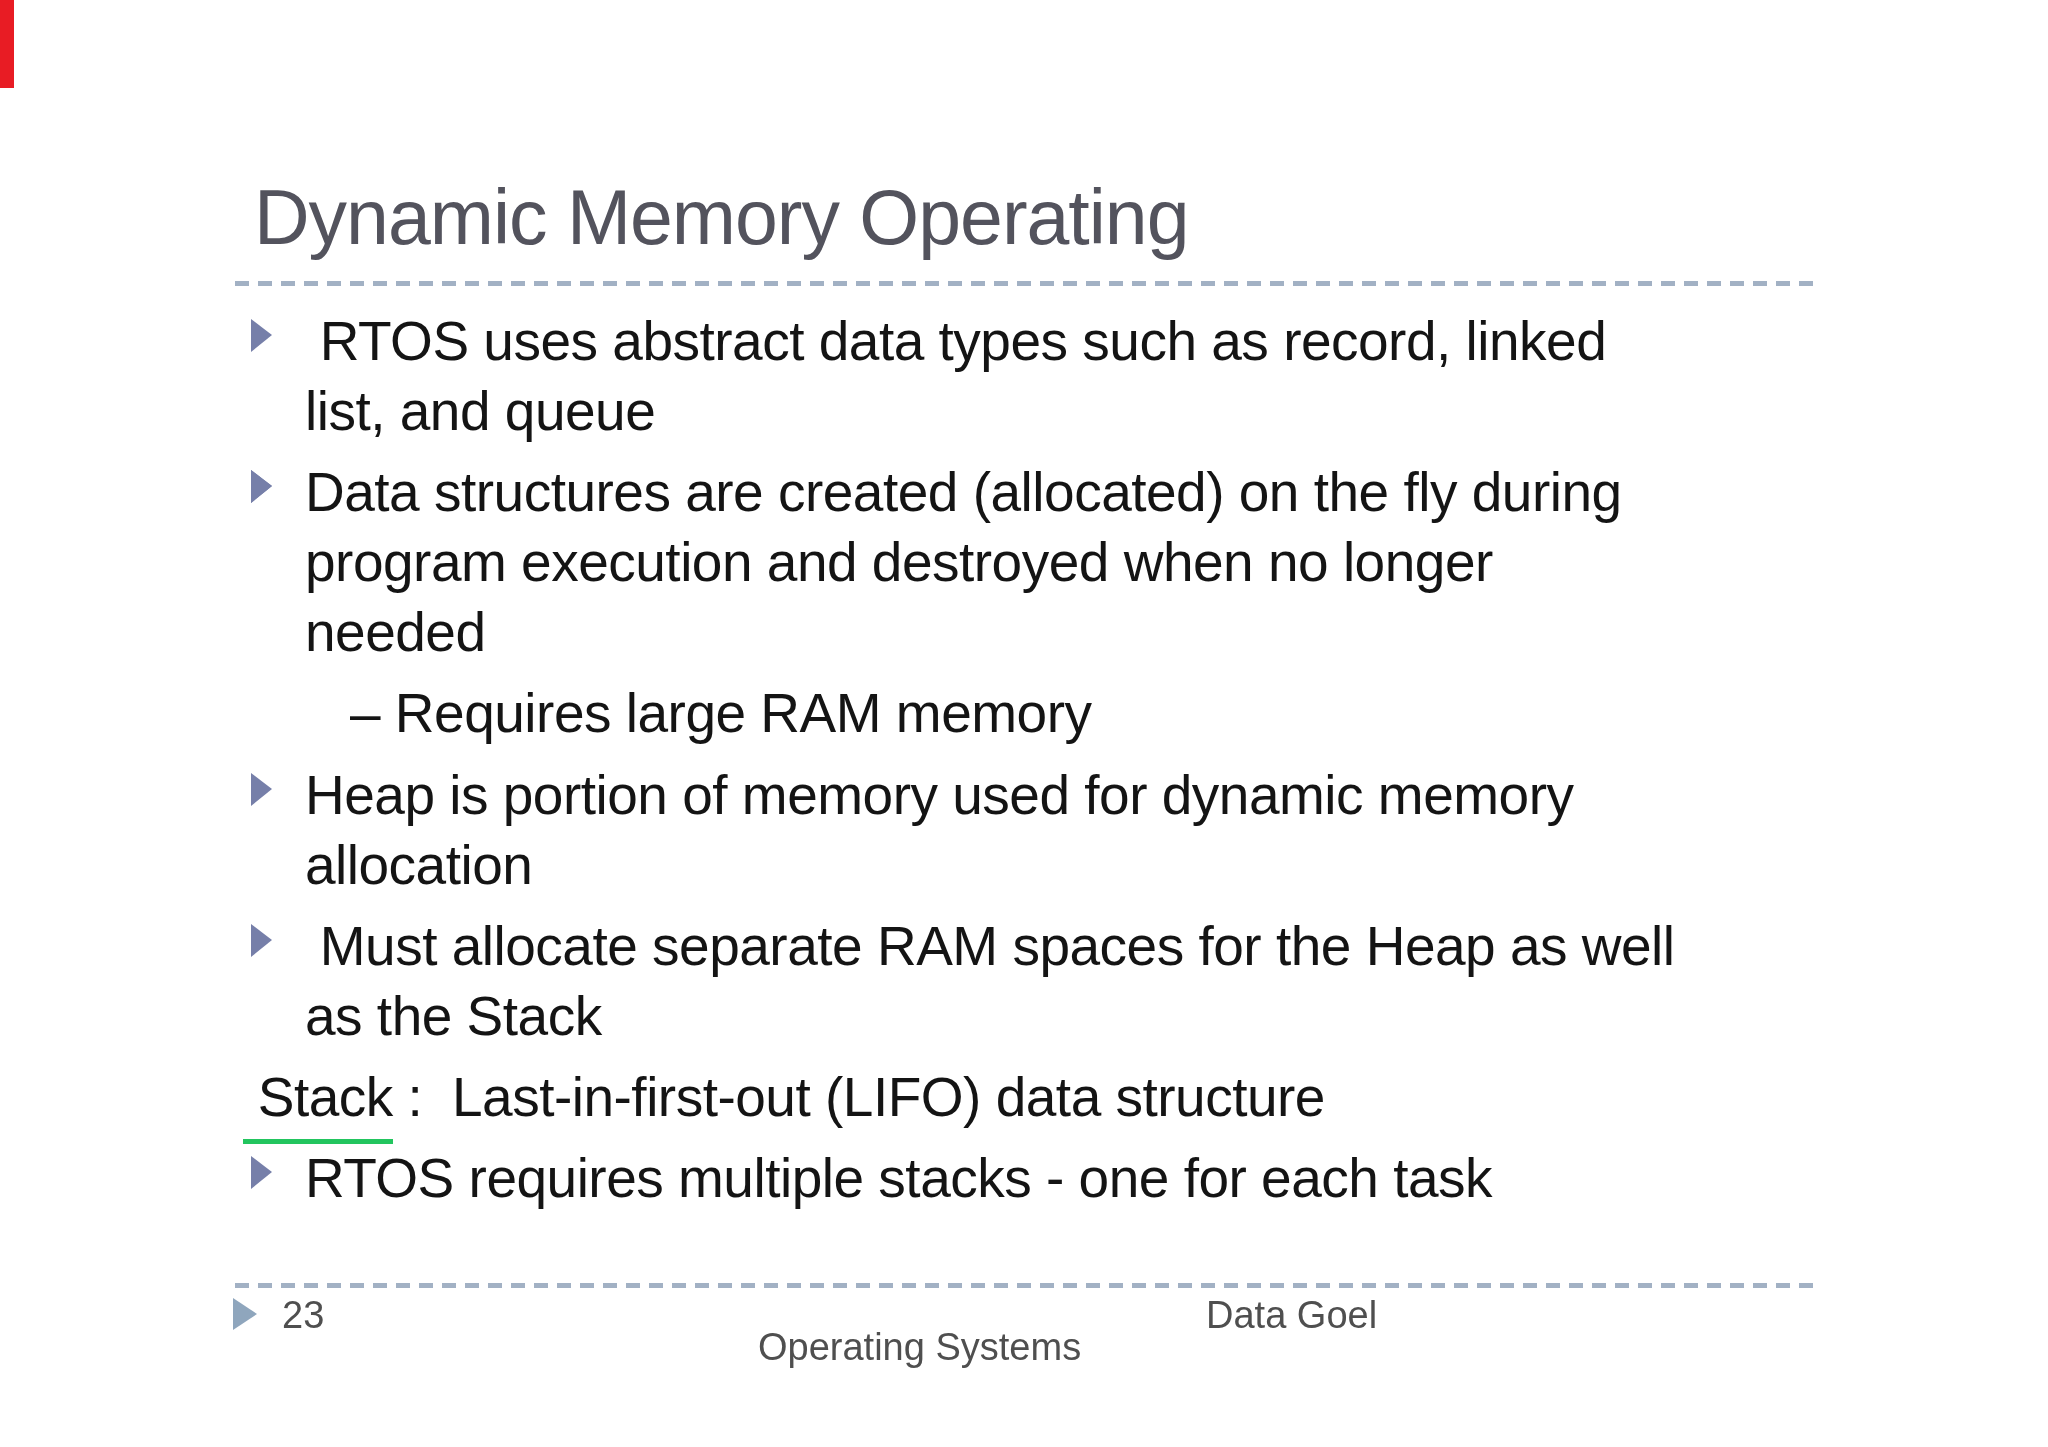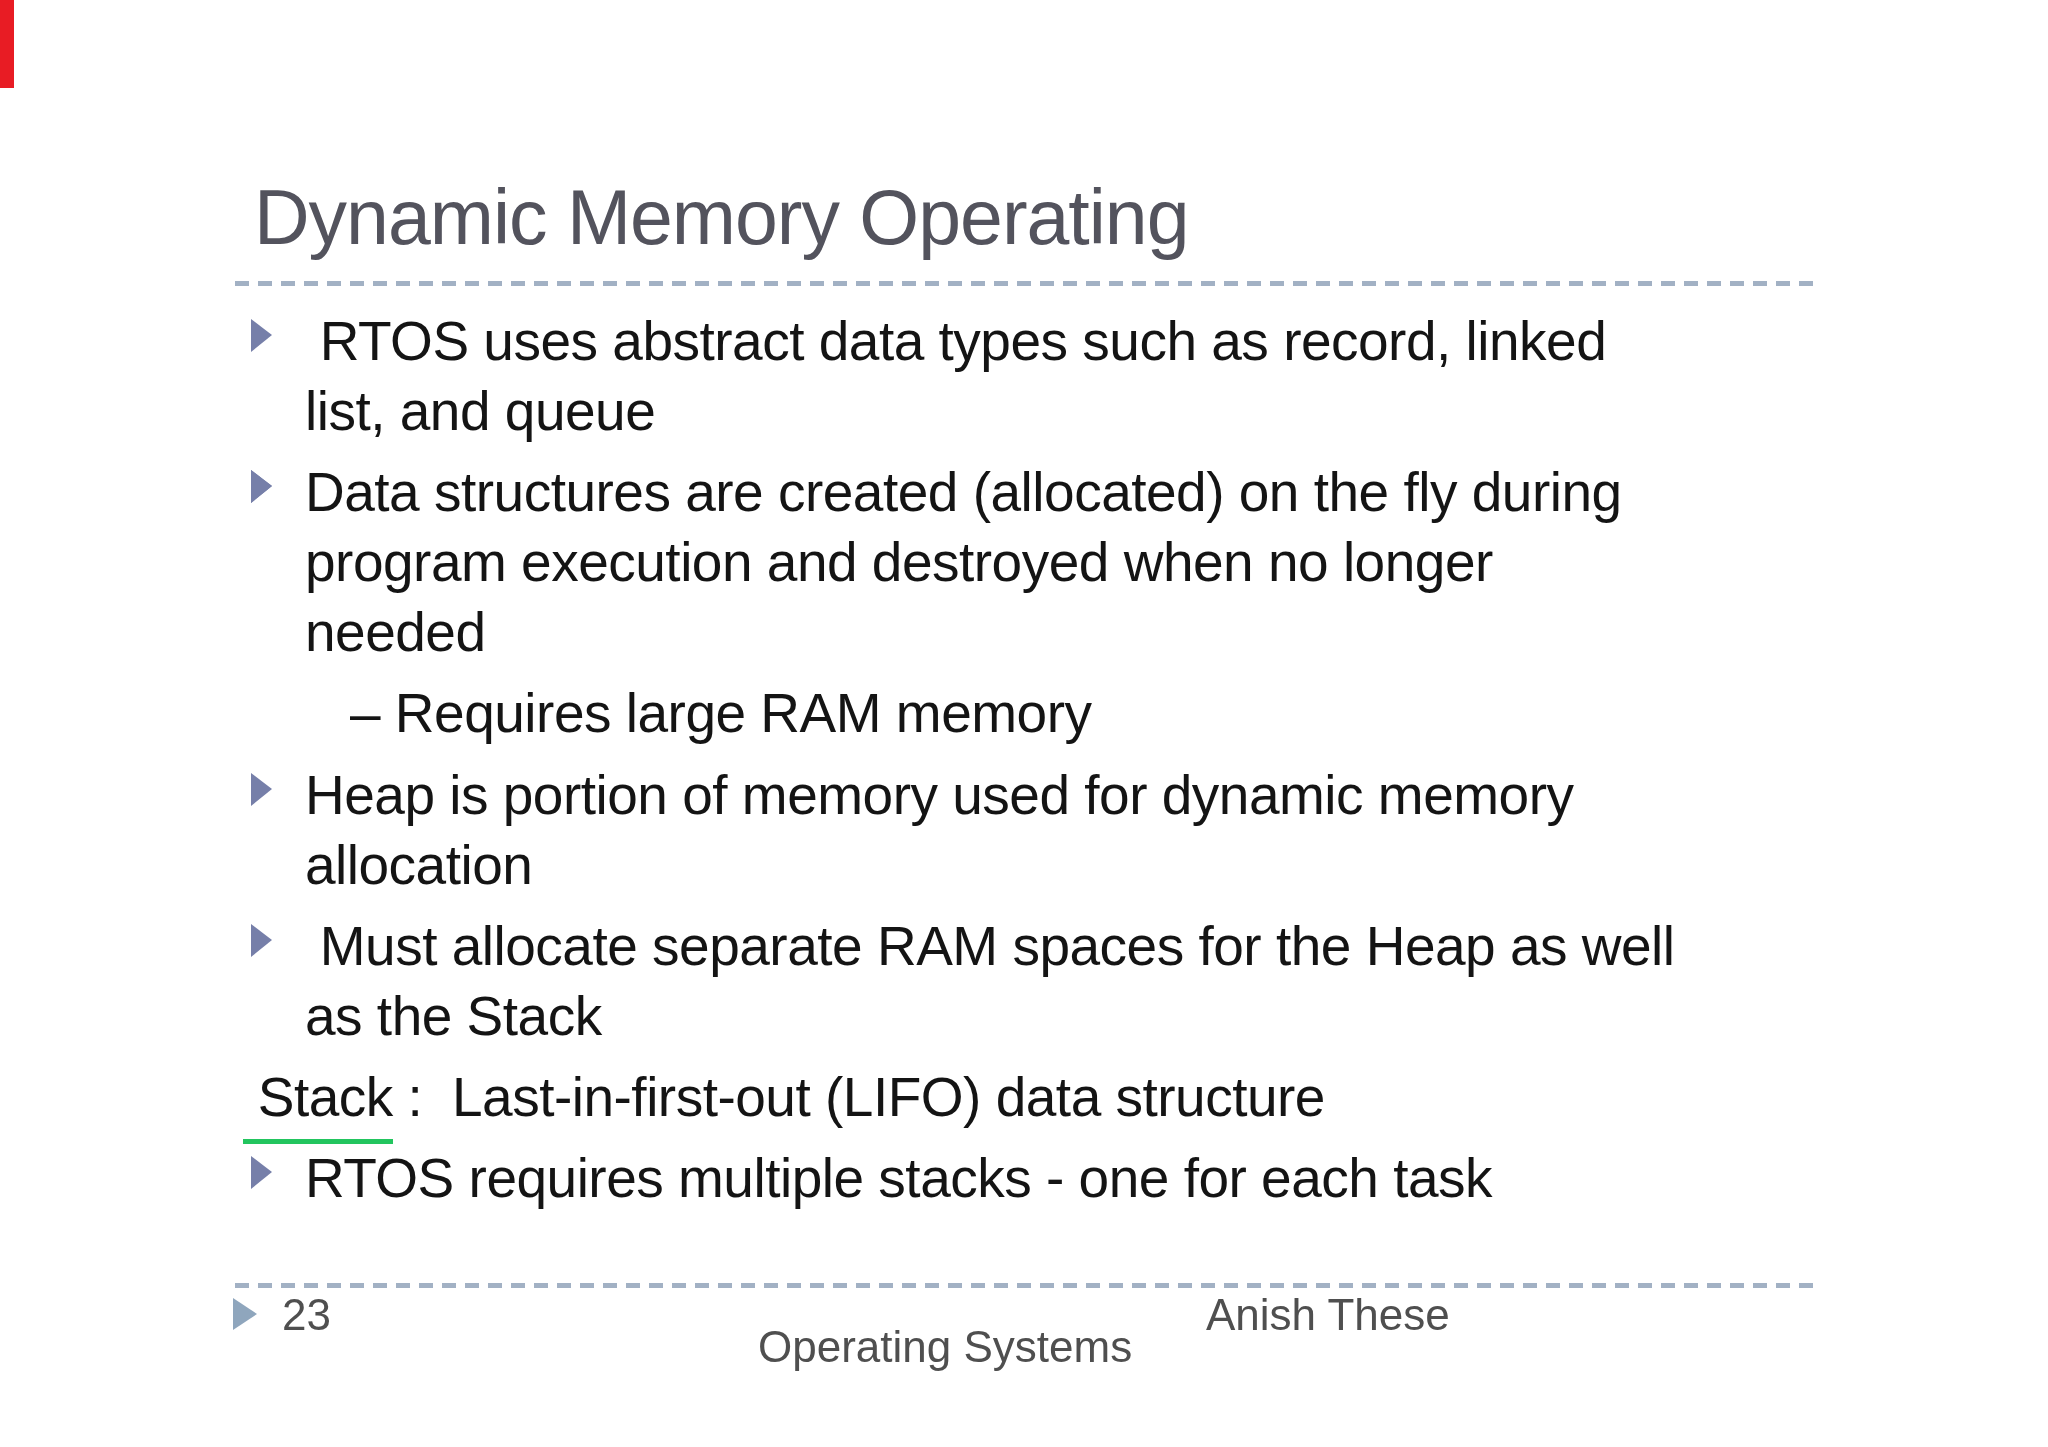--- a/index.html
+++ b/index.html
@@ -32,21 +32,21 @@
     border-top:16px solid transparent;border-bottom:17px solid transparent;
     border-left:21px solid var(--tri);
   }
   .sub-item{position:relative;padding-left:115px;margin:0 0 11px 0;}
   .sub-item .text{white-space:pre-wrap;}
   #item-heap{margin-top:12px;}
   .stack-line{position:relative;padding-left:8px;margin:0 0 11px 0;white-space:pre-wrap;}
   .stack-underlined{border-bottom:5px solid #22c55e;padding-bottom:11px;white-space:pre-wrap;}
   .footer{
     position:absolute;left:0;top:1293px;width:2048px;height:50px;
-    font-size:44px;line-height:44px;color:#4f4f4f;
+    font-size:38px;line-height:44px;color:#4f4f4f;
   }
   .footer .ftri{
     position:absolute;left:233px;top:5px;width:0;height:0;
     border-top:16px solid transparent;border-bottom:16px solid transparent;
     border-left:24px solid var(--ftri);
   }
   .footer .page-num{position:absolute;left:282px;top:0;}
   .footer .course{position:absolute;left:758px;top:12px;margin-top:20px;}
   .footer .author{position:absolute;left:1206px;top:0;}
 </style>
@@ -102,14 +102,14 @@
   </div>
 
 </div>
 
 <div class="dash-line" id="footer-rule"></div>
 
 <div class="footer" style="color: rgb(79, 79, 79);">
   <span class="ftri"></span>
   <span class="page-num">23</span>
   <span class="course">Operating Systems</span>
-  <span class="author">Anish These</span>
+  <span class="author">Data Goel</span>
 </div>
 
 </body></html>

